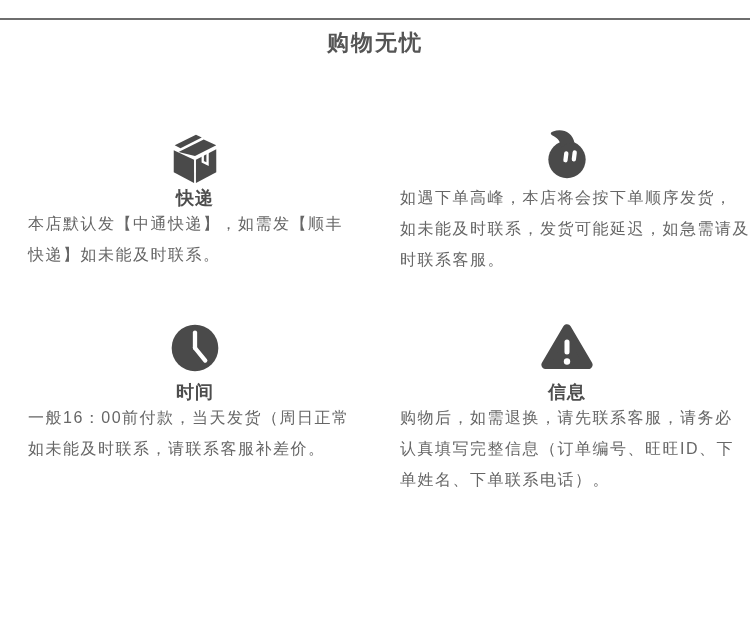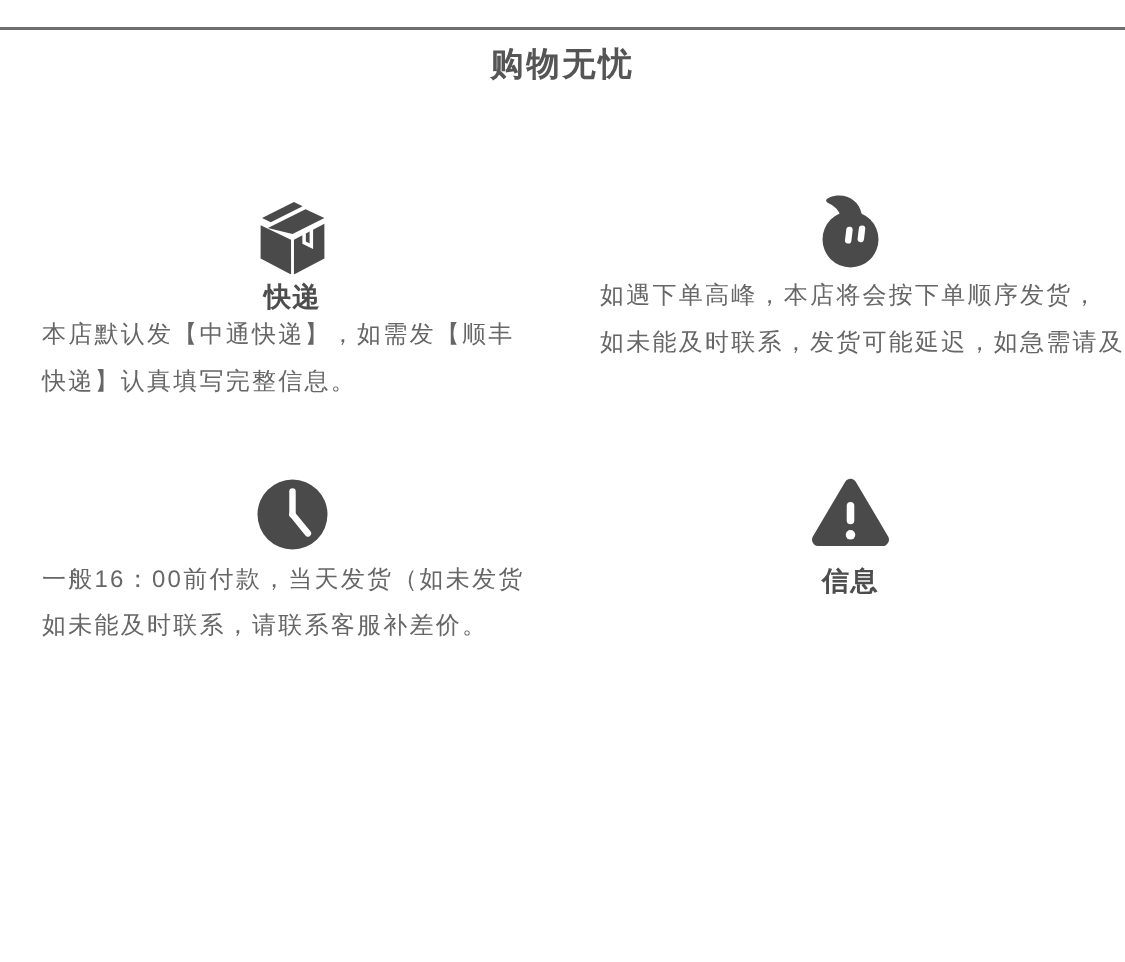--- a/index.html
+++ b/index.html
@@ -82,62 +82,69 @@
             <polygon points="13,28 39,15 52,21 30,32"></polygon>
             <polygon points="8,26 29,36 29,60 8,49"></polygon>
             <polygon points="31,36 52,25 52,49 31,60"></polygon>
           </g>
           <polyline points="38,29 38,38 43,40.5 43,28" fill="none" stroke="#ffffff" stroke-width="2.4"></polyline>
         </svg>
       </div>
       <div class="cell-label">快递</div>
       <div class="cell-desc">
         <div class="desc-line">本店默认发【中通快递】，如需发【顺丰</div>
-        <div class="desc-line">快递】认真填写完整信息。</div>
+        <div class="desc-line">快递】如未能及时联系。</div>
       </div>
     </div>
 
     <div class="cell">
       <div class="icon-wrap">
         <svg width="56" height="56" viewBox="0 0 60 60">
           <g fill="#4a4a4a">
             <circle cx="30" cy="36" r="20"></circle>
             <path d="M38,18 C36,7 25,2 15,6 C12,7.2 12,8.5 14,10 C21,13 23,18 24,23 C28,19 33,17.5 38,18 Z"></path>
           </g>
           <g fill="#ffffff">
             <rect x="26.5" y="27" width="4.6" height="12" rx="2.3" transform="rotate(7 28.8 33)"></rect>
             <rect x="35.5" y="26" width="4.6" height="12" rx="2.3" transform="rotate(7 37.8 32)"></rect>
           </g>
         </svg>
       </div>
       <div class="cell-desc">
         <div class="desc-line">如遇下单高峰，本店将会按下单顺序发货，</div>
         <div class="desc-line">如未能及时联系，发货可能延迟，如急需请及</div>
+        <div class="desc-line">时联系客服。</div>
       </div>
     </div>
 
     <div class="cell">
       <div class="icon-wrap">
         <svg width="56" height="56" viewBox="0 0 60 60">
           <circle cx="30" cy="30" r="25" fill="#4a4a4a"></circle>
           <line x1="30" y1="30" x2="30" y2="13.5" stroke="#ffffff" stroke-width="4.6" stroke-linecap="round"></line>
           <line x1="30" y1="30" x2="41" y2="43.5" stroke="#ffffff" stroke-width="4.6" stroke-linecap="round"></line>
         </svg>
       </div>
+      <div class="cell-label">时间</div>
       <div class="cell-desc">
-        <div class="desc-line">一般16：00前付款，当天发货（如未发货</div>
+        <div class="desc-line">一般16：00前付款，当天发货（周日正常</div>
         <div class="desc-line">如未能及时联系，请联系客服补差价。</div>
       </div>
     </div>
 
     <div class="cell">
       <div class="icon-wrap">
         <svg width="56" height="56" viewBox="0 0 60 60">
           <path d="M30 9 L53 48 L7 48 Z" fill="#4a4a4a" stroke="#4a4a4a" stroke-width="9" stroke-linejoin="round"></path>
           <rect x="27.3" y="21" width="5.4" height="16" rx="2.7" fill="#ffffff"></rect>
           <circle cx="30" cy="44.5" r="3.4" fill="#ffffff"></circle>
         </svg>
       </div>
       <div class="cell-label">信息</div>
+      <div class="cell-desc">
+        <div class="desc-line">购物后，如需退换，请先联系客服，请务必</div>
+        <div class="desc-line">认真填写完整信息（订单编号、旺旺ID、下</div>
+        <div class="desc-line">单姓名、下单联系电话）。</div>
+      </div>
     </div>
 
   </div>
 </div>
 
 </body></html>

